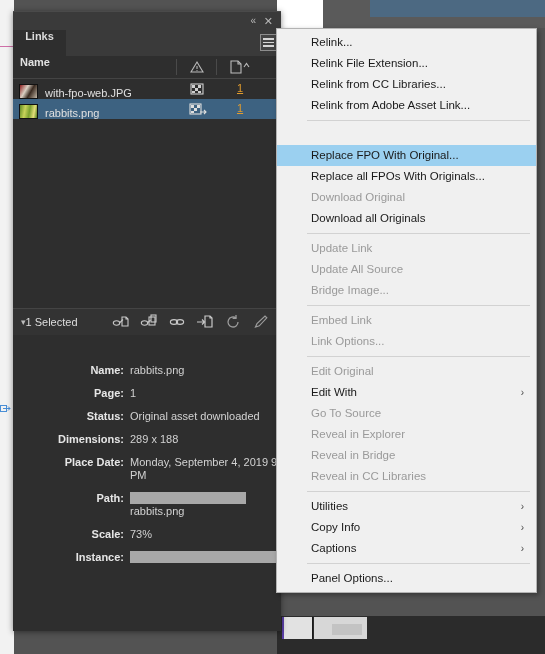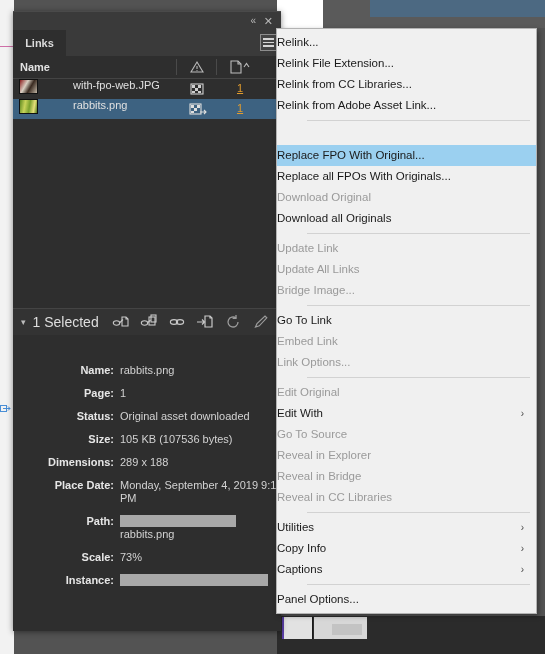--- a/index.html
+++ b/index.html
@@ -68,40 +68,40 @@
     position:absolute;top:3px;color:#b8b8b8;font-size:10px;cursor:default;line-height:12px;
   }
   .tb-collapse{right:26px;letter-spacing:-1px;}
   .tb-close{right:8px;font-size:11px;}
   .tab-row{
     position:relative;height:26px;background:#3a3a3a;
   }
   .tab{
     position:absolute;left:0;top:0;width:53px;height:26px;background:#2e2e2e;
     color:#dcdcdc;font-size:11px;font-weight:bold;
-    display:flex;align-items:center;justify-content:center;
+    display:flex;align-items:flex-start;justify-content:center;
   }
   .hamburger{
     position:absolute;right:4px;top:4px;width:17px;height:17px;
     border:1px solid #8d8d8d;background:#444;display:flex;align-items:center;
     justify-content:center;flex-direction:column;gap:2px;padding:2px 2px;box-sizing:border-box;
   }
   .hamburger i{display:block;width:11px;height:1.5px;background:#d6d6d6;}
 
   .col-header{
     position:relative;height:22px;background:#2e2e2e;
-    border-bottom:1px solid #444;display:flex;align-items:center;
+    border-bottom:1px solid #444;display:flex;align-items:flex-start;
   }
   .col-header .name{padding-left:7px;font-weight:bold;color:#e2e2e2;font-size:11px;}
   .col-sep{position:absolute;top:3px;width:1px;height:16px;background:#4a4a4a;}
   .hdr-warn{position:absolute;left:176px;top:4px;width:16px;height:14px;}
   .hdr-page{position:absolute;left:216px;top:4px;width:20px;height:14px;}
 
   .link-row{
-    position:relative;height:20px;display:flex;align-items:flex-start;cursor:default;gap:28px;
+    position:relative;height:20px;display:flex;align-items:flex-end;cursor:default;
   }
   .link-row.selected{background:#3d6281;}
   .thumb{
     width:17px;height:13px;margin-left:6px;flex:none;border:1px solid #111;
     background-size:cover;
   }
   .thumb.a{background:linear-gradient(120deg,#8b1d1d 0%,#d9cfc2 35%,#3a2a20 60%,#c2b7a6 100%);}
   .thumb.b{background:linear-gradient(100deg,#5f8a22 0%,#c8d45a 30%,#7aa02e 55%,#e5e07a 80%,#4c7a1c 100%);}
   .link-name{margin-left:7px;font-size:11px;color:#e0e0e0;}
   .status-icon{position:absolute;left:176px;top:3px;width:16px;height:14px;}
@@ -110,48 +110,48 @@
     text-decoration:underline;
   }
 
   .list-fill{position:absolute;left:0;top:141px;width:268px;height:155px;background:#2e2e2e;}
 
   .sel-bar{
     position:absolute;left:0;top:296px;width:268px;height:26px;background:#333333;
     border-top:1px solid #444;display:flex;align-items:center;
   }
   .chev{margin-left:8px;color:#bdbdbd;font-size:9px;}
-  .sel-text{margin-left:7px;font-size:14px;color:#dedede;}
+  .sel-text{margin-left:0;font-size:11px;color:#dedede;}
   .tool-icons{position:absolute;left:99px;top:4px;display:flex;gap:10px;align-items:center;}
   .tool-icons span{display:block;width:18px;height:18px;}
 
   .linkinfo-bar{
     position:absolute;left:0;top:322px;width:268px;height:24px;background:#2e2e2e;
     border-top:1px solid #444;border-bottom:1px solid #3c3c3c;display:flex;align-items:center;
   }
   .linkinfo-bar .li-title{margin-left:8px;font-weight:bold;font-size:11px;color:#e4e4e4;}
   .arrows{position:absolute;right:8px;top:5px;display:flex;gap:14px;}
   .arrows span{color:#c9c9c9;font-size:10px;}
 
-  .info-table{position:absolute;left:6px;top:352px;width:268px;}
+  .info-table{position:absolute;left:16px;top:352px;width:268px;}
   .info-row{display:flex;align-items:flex-start;margin-bottom:10px;font-size:11px;line-height:13px;}
   .info-label{width:95px;text-align:right;font-weight:bold;color:#e6e6e6;flex:none;}
   .info-value{margin-left:6px;color:#d2d2d2;font-weight:normal;}
   .redact{display:inline-block;height:12px;background:#a8a8a8;vertical-align:-2px;}
 
   
   #flyout{
     position:absolute;left:276px;top:28px;width:259px;
     background:#f0f0f0;border:1px solid #b3b3b3;
     box-shadow:2px 2px 5px rgba(0,0,0,.35);
     padding:3px 0 3px 0;
     font-size:11.5px;color:#1a1a1a;
   }
   .mi{
-    position:relative;height:21px;line-height:21px;padding-right:22px;
+    position:relative;height:21px;line-height:21px;padding-left:34px;padding-right:22px;
     white-space:nowrap;cursor:default;
   }
   .mi.disabled{color:#9a9a9a;}
   .mi.highlight{background:#9bd0f0;margin-top:24px;}
   .mi .sub{
     position:absolute;right:12px;top:0;line-height:21px;color:#4a4a4a;font-size:10px;
   }
   .msep{height:1px;background:#d2d2d2;margin:4px 6px 4px 30px;}
 </style>
 </head>
@@ -314,24 +314,20 @@
     </div>
     <div class="info-row">
       <span class="info-label">Page:</span>
       <span class="info-value">1</span>
     </div>
     <div class="info-row">
       <span class="info-label">Status:</span>
       <span class="info-value">Original asset downloaded</span>
     </div>
     <div class="info-row">
-      <span class="info-label">Size:</span>
-      <span class="info-value">105 KB (107536 bytes)</span>
-    </div>
-    <div class="info-row">
       <span class="info-label">Dimensions:</span>
       <span class="info-value">289 x 188</span>
     </div>
     <div class="info-row">
       <span class="info-label">Place Date:</span>
       <span class="info-value">Monday, September 4, 2019 9:19 PM</span>
     </div>
     <div class="info-row">
       <span class="info-label">Path:</span>
       <span class="info-value">
@@ -356,24 +352,23 @@
     <div class="mi"><span>Relink File Extension...</span></div>
     <div class="mi"><span>Relink from CC Libraries...</span></div>
     <div class="mi"><span>Relink from Adobe Asset Link...</span></div>
     <div class="msep"></div>
     <div class="mi highlight"><span>Replace FPO With Original...</span></div>
     <div class="mi"><span>Replace all FPOs With Originals...</span></div>
     <div class="mi disabled"><span>Download Original</span></div>
     <div class="mi"><span>Download all Originals</span></div>
     <div class="msep"></div>
     <div class="mi disabled"><span>Update Link</span></div>
-    <div class="mi disabled"><span>Update All Links</span></div>
+    <div class="mi disabled"><span>Update All Source</span></div>
     <div class="mi disabled"><span>Bridge Image...</span></div>
     <div class="msep"></div>
-    <div class="mi"><span>Go To Link</span></div>
     <div class="mi disabled"><span>Embed Link</span></div>
     <div class="mi disabled"><span>Link Options...</span></div>
     <div class="msep"></div>
     <div class="mi disabled"><span>Edit Original</span></div>
     <div class="mi"><span>Edit With</span><span class="sub">›</span></div>
     <div class="mi disabled"><span>Go To Source</span></div>
     <div class="mi disabled"><span>Reveal in Explorer</span></div>
     <div class="mi disabled"><span>Reveal in Bridge</span></div>
     <div class="mi disabled"><span>Reveal in CC Libraries</span></div>
     <div class="msep"></div>

